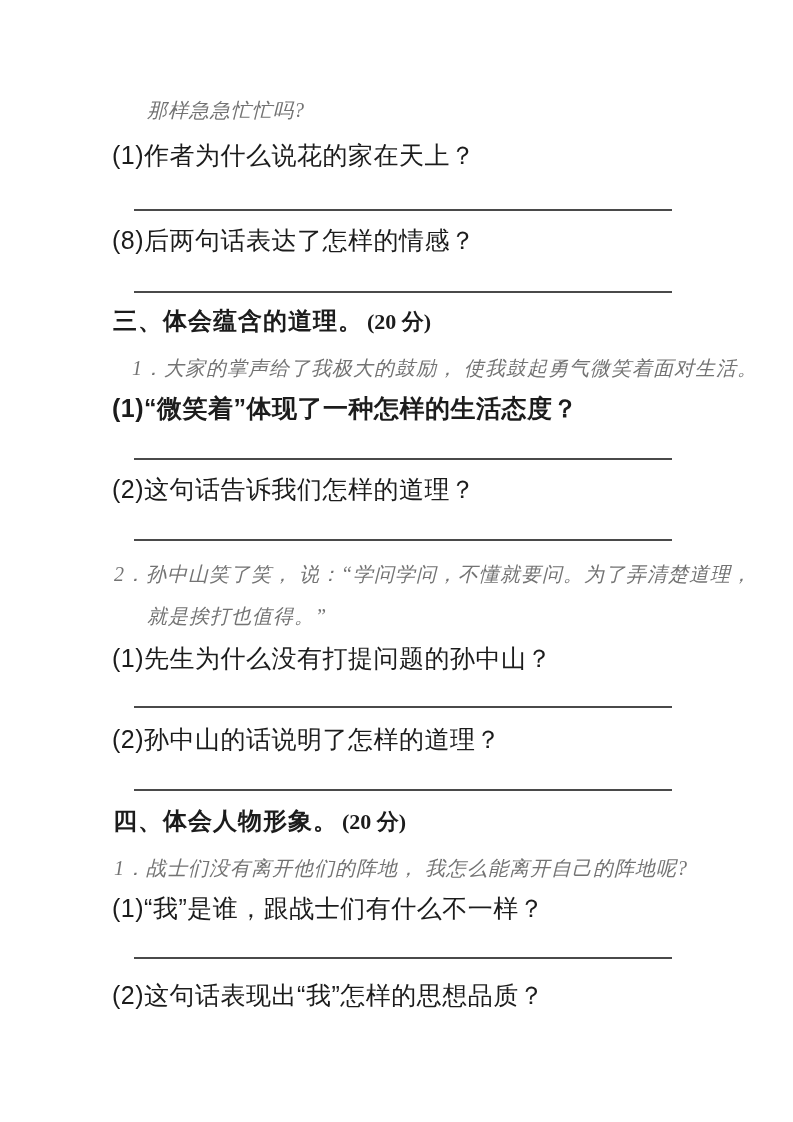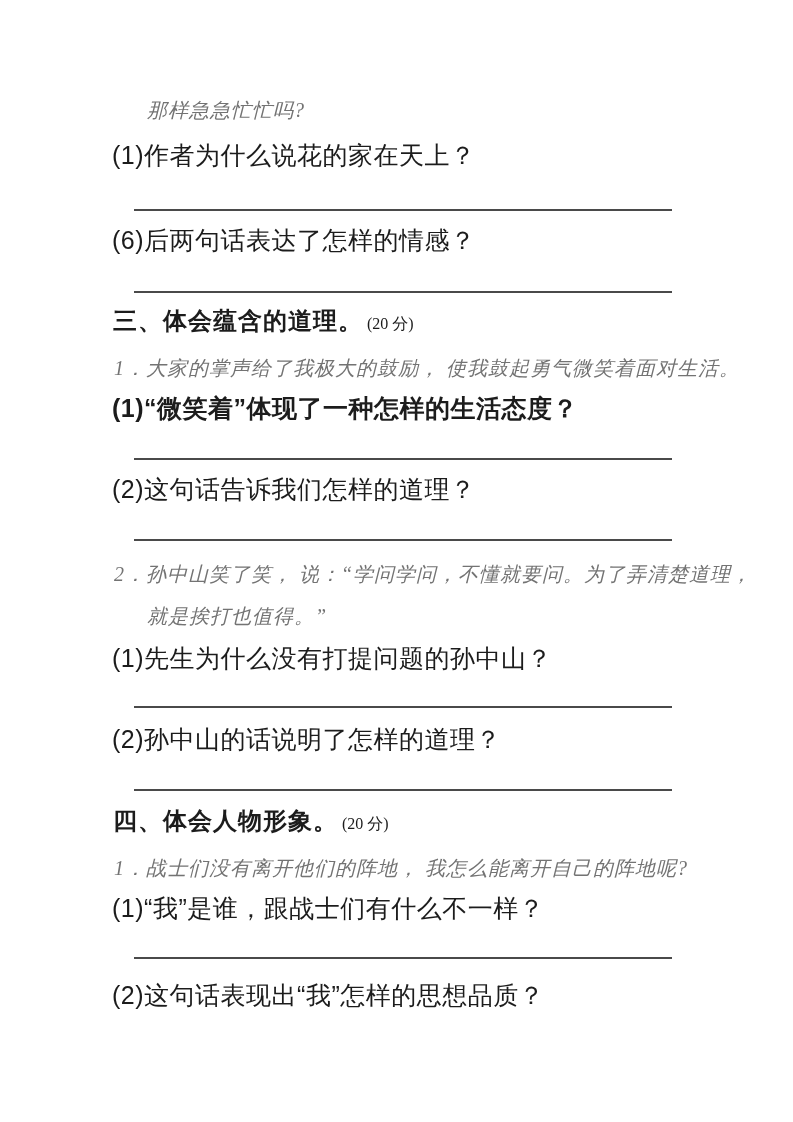--- a/index.html
+++ b/index.html
@@ -23,23 +23,23 @@
     font-size: 25px;
     line-height: 1.15;
     letter-spacing: 0.5px;
     color: var(--ink, #1c1c1c);
   }
 
   
   .hdr { font-size: 24px; line-height: 1.1; }
   .hdr .t { font-weight: bold; letter-spacing: 1px; }
   .hdr .s {
-    font-weight: normal;
+    font-weight: bold;
     font-family: "Liberation Serif", serif;
-    font-size: 16px;
+    font-size: 22px;
     margin-left: 4px;
   }
 
   
   .kaiti {
     font-family: "Liberation Serif", serif;
     font-style: italic;
     font-size: 20px;
     line-height: 1.2;
     letter-spacing: 1px;
@@ -57,28 +57,28 @@
 </style>
 </head>
 <body>
 
 <div class="page" style="--bg: #ffffff; --ink: #1c1c1c; --line: #4a4a4a;">
 
   <div class="abs kaiti" style="top:98px;  left:147px;">那样急急忙忙吗?</div>
 
   <div class="abs q" style="top:141px; left:112px;">(1)作者为什么说花的家在天上？</div>
   <div class="blank" style="top:209px;"></div>
-  <div class="abs q" style="top:226px; left:112px;">(6)后两句话表达了怎样的情感？</div>
+  <div class="abs q" style="top:226px; left:112px;">(8)后两句话表达了怎样的情感？</div>
   <div class="blank" style="top:291px;"></div>
 
   <div class="abs hdr" style="top:308px; left:113px;">
     <span class="t">三、体会蕴含的道理。</span><span class="s">(20 分)</span>
   </div>
 
-  <div class="abs kaiti" style="top:356px; left:114px;">1．大家的掌声给了我极大的鼓励， 使我鼓起勇气微笑着面对生活。</div>
+  <div class="abs kaiti" style="top:356px; left:132px;">1．大家的掌声给了我极大的鼓励， 使我鼓起勇气微笑着面对生活。</div>
   <div class="abs q" style="top:394px; left:112px;font-weight:bold;">(1)“微笑着”体现了一种怎样的生活态度？</div>
   <div class="blank" style="top:458px;"></div>
   <div class="abs q" style="top:475px; left:112px;">(2)这句话告诉我们怎样的道理？</div>
   <div class="blank" style="top:539px;"></div>
 
   <div class="abs kaiti" style="top:562px; left:114px;">2．孙中山笑了笑， 说：“学问学问，不懂就要问。为了弄清楚道理，</div>
   <div class="abs kaiti" style="top:604px; left:147px;">就是挨打也值得。”</div>
   <div class="abs q" style="top:644px; left:112px;">(1)先生为什么没有打提问题的孙中山？</div>
   <div class="blank" style="top:706px;"></div>
   <div class="abs q" style="top:725px; left:112px;">(2)孙中山的话说明了怎样的道理？</div>

